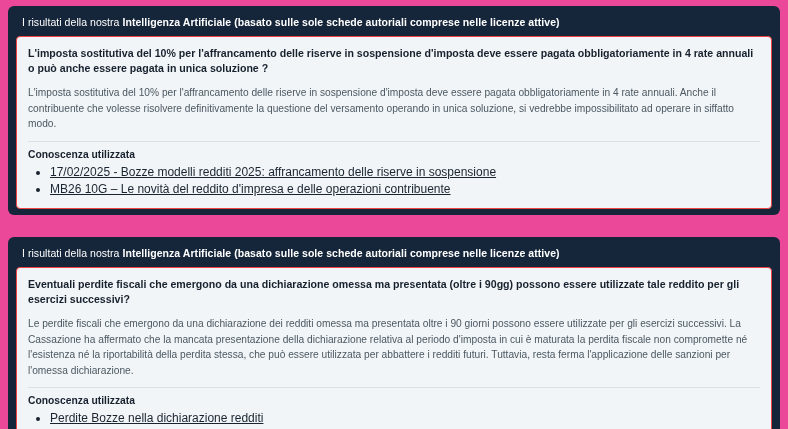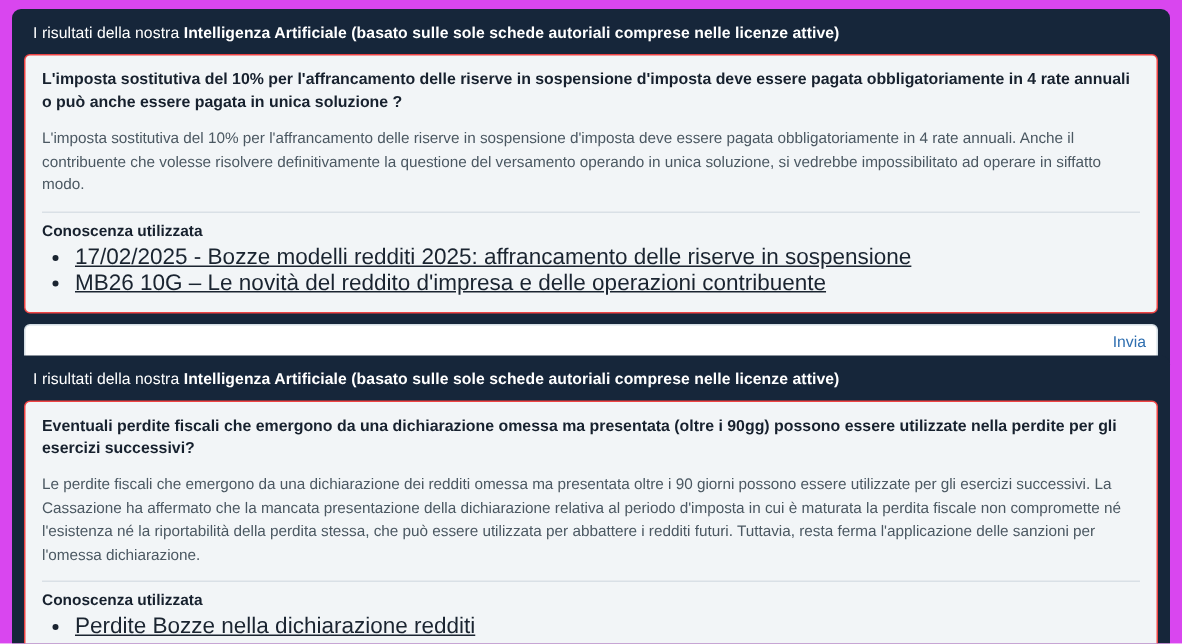--- a/index.html
+++ b/index.html
@@ -11,21 +11,21 @@
     width: 788px;
     height: 429px;
     font-family: "Liberation Sans", sans-serif;
     color: #1a2430;
   }
   .page {
     width: 788px;
     height: 429px;
     position: relative;
     overflow: hidden;
-    background: #d946ef;
+    background: #ec4899;
   }
   .panel {
     position: absolute;
     left: 8px;
     width: 772px;
     background: #16263a;
     border-radius: 6px;
     box-sizing: border-box;
     padding: 8px 8px 6px 8px;
     color: #ffffff;
@@ -81,21 +81,21 @@
     color: #17212e;
     margin: 0 0 4px 0;
   }
 
   ul.kb-list {
     margin: 0;
     padding: 0 0 0 22px;
     list-style: disc;
   }
   ul.kb-list li {
-    font-size: 15px;
+    font-size: 12px;
     line-height: 16px;
     color: #1a2430;
     margin: 0 0 1px 0;
   }
   ul.kb-list li a {
     color: #1a2430;
     text-decoration: underline;
     cursor: pointer;
   }
 
@@ -147,32 +147,28 @@
     <div class="card">
       <p class="question">L'imposta sostitutiva del 10% per l'affrancamento delle riserve in sospensione d'imposta deve essere pagata obbligatoriamente in 4 rate annuali o può anche essere pagata in unica soluzione ?</p>
       <p class="answer">L'imposta sostitutiva del 10% per l'affrancamento delle riserve in sospensione d'imposta deve essere pagata obbligatoriamente in 4 rate annuali. Anche il contribuente che volesse risolvere definitivamente la questione del versamento operando in unica soluzione, si vedrebbe impossibilitato ad operare in siffatto modo.</p>
       <div class="divider"></div>
       <div class="kb-title">Conoscenza utilizzata</div>
       <ul class="kb-list">
         <li><a>17/02/2025 - Bozze modelli redditi 2025: affrancamento delle riserve in sospensione</a></li>
         <li><a>MB26 10G – Le novità del reddito d'impresa e delle operazioni contribuente</a></li>
       </ul>
     </div>
-    <div class="input-bar">
-      <input type="text" value="" placeholder="" style="">
-      <button class="send-button">Invia</button>
-    </div>
   </div>
 
   <div class="panel panel-2">
     <div class="panel-header">
       <span>I risultati della nostra </span><b>Intelligenza Artificiale (basato sulle sole schede autoriali comprese nelle licenze attive)</b>
     </div>
     <div class="card">
-      <p class="question">Eventuali perdite fiscali che emergono da una dichiarazione omessa ma presentata (oltre i 90gg) possono essere utilizzate nella perdite per gli esercizi successivi?</p>
+      <p class="question">Eventuali perdite fiscali che emergono da una dichiarazione omessa ma presentata (oltre i 90gg) possono essere utilizzate tale reddito per gli esercizi successivi?</p>
       <p class="answer">Le perdite fiscali che emergono da una dichiarazione dei redditi omessa ma presentata oltre i 90 giorni possono essere utilizzate per gli esercizi successivi. La Cassazione ha affermato che la mancata presentazione della dichiarazione relativa al periodo d'imposta in cui è maturata la perdita fiscale non compromette né l'esistenza né la riportabilità della perdita stessa, che può essere utilizzata per abbattere i redditi futuri. Tuttavia, resta ferma l'applicazione delle sanzioni per l'omessa dichiarazione.</p>
       <div class="divider"></div>
       <div class="kb-title">Conoscenza utilizzata</div>
       <ul class="kb-list">
         <li><a>Perdite Bozze nella dichiarazione redditi</a></li>
       </ul>
     </div>
 
   </div>
 

